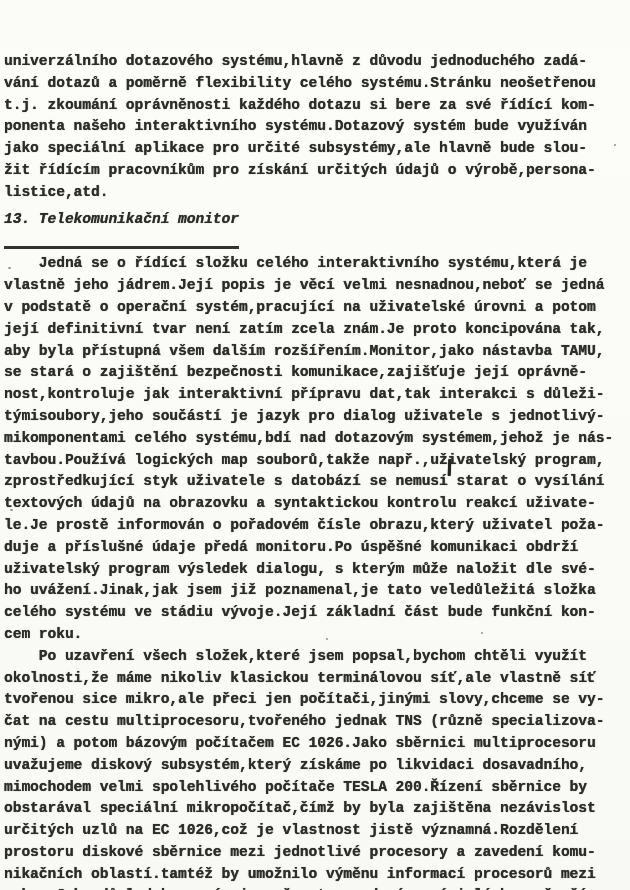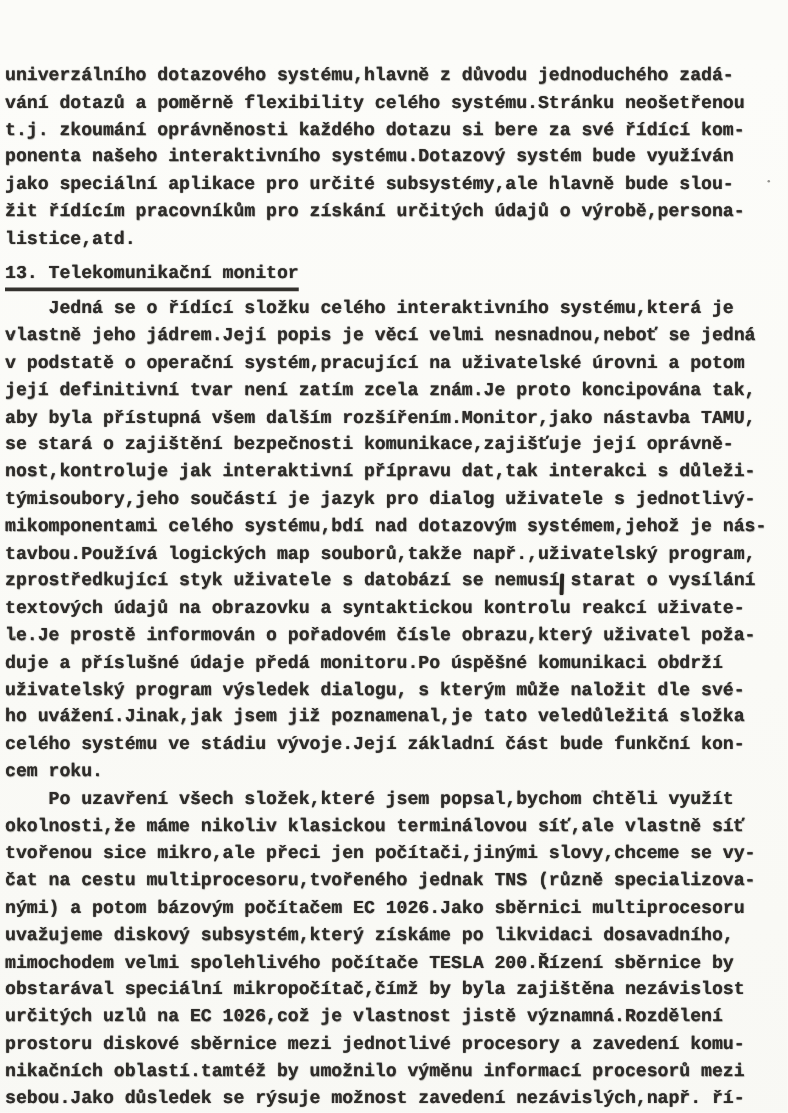--- a/index.html
+++ b/index.html
@@ -34,23 +34,24 @@
     letter-spacing: 0px;
     text-shadow: 0 0 0.8px rgba(46,44,41,0.85), 0.4px 0.4px 0.6px rgba(46,44,41,0.35);
   }
   .heading {
     white-space: pre;
   }
   .heading-13 { margin: 5px 0 4px 0; }
   .heading-14 { margin: 8px 0 6px 0; }
   .heading .hl {
     display: inline-block;
-    padding-bottom: 0;
+    padding-bottom: 16px;
     border-bottom: 3px solid #34322e;
     text-shadow: 0 0 0.8px rgba(46,44,41,0.85), 0.4px 0.4px 0.6px rgba(46,44,41,0.35);
+    font-style: italic;
   }
   .ink-mark {
     position: absolute;
     background: #262420;
     border-radius: 1px;
     box-shadow: 0 0 1px rgba(38,36,32,0.8);
   }
   .ink-mark-1 {
     left: 448px;
     top: 411px;

